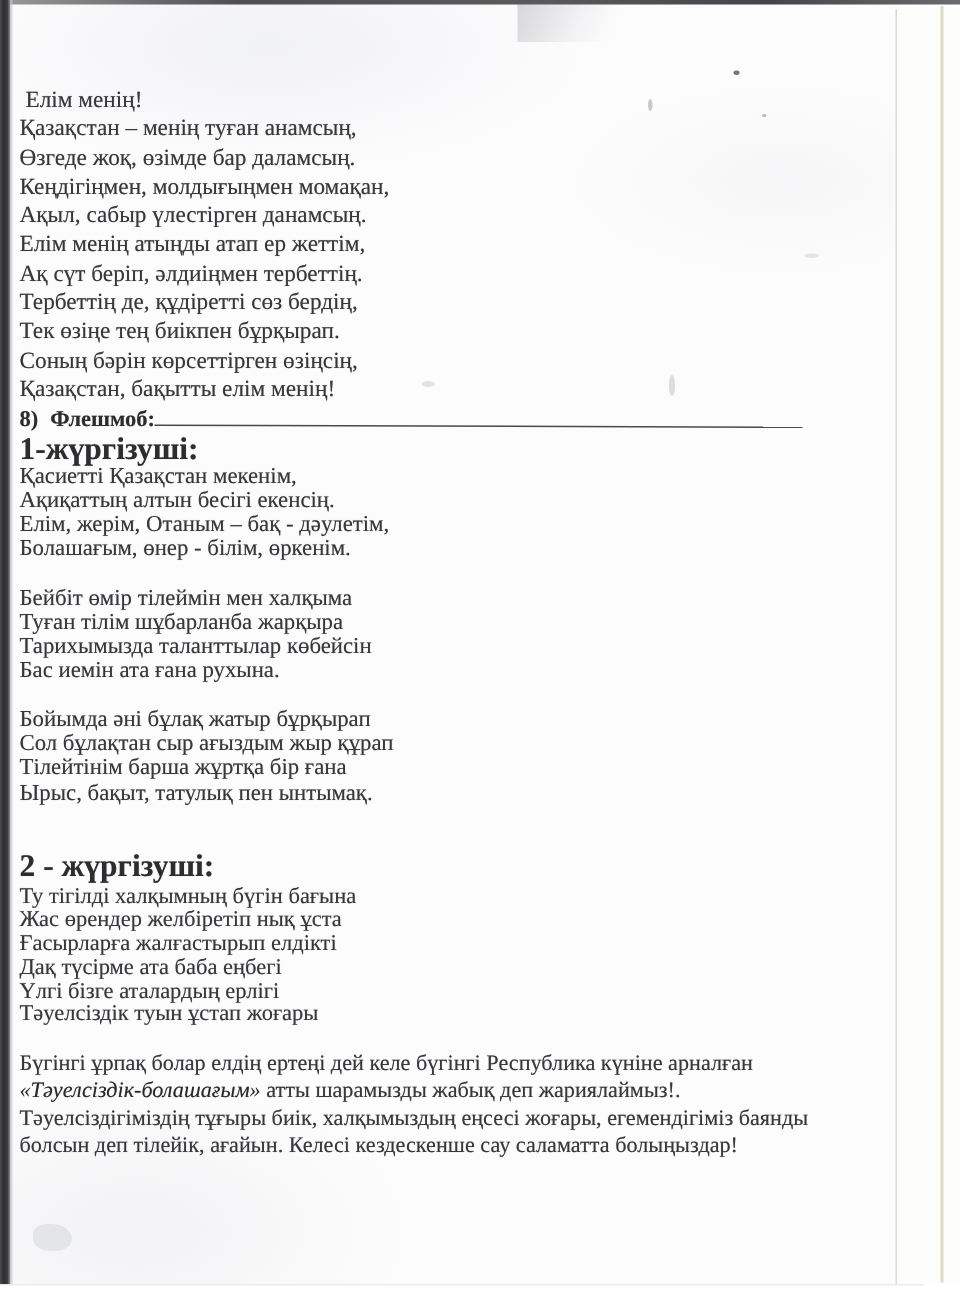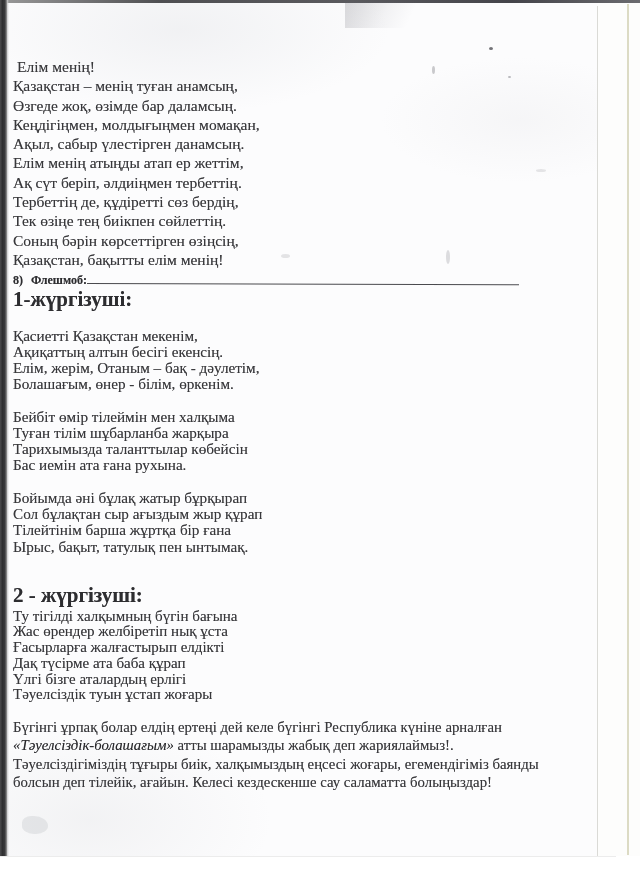--- a/index.html
+++ b/index.html
@@ -62,34 +62,34 @@
 
   
   .content {
     position: absolute; left: 13px; top: 57px; width: 575px;
     color: #38383b;
     text-shadow: 0 0 0.5px rgba(70,70,75,0.55);
   }
   .content div { white-space: nowrap; }
   .poem { font-size: 15.5px; line-height: 19.3px; }
   .poem-title { padding-left: 4px; }
-  .flesh-row { font-size: 12px; line-height: 19.3px; }
+  .flesh-row { font-size: 15px; line-height: 19.3px; }
   .flesh-label { font-weight: bold; color: #2d2d30; }
   .flesh-number { font-weight: bold; color: #2d2d30; margin-right: 8px; }
   .underline-blank {
     display: inline-block;
     width: 432px; height: 14px;
     border-bottom: 1.4px solid #4a4a4e;
     transform: rotate(0.18deg);
     transform-origin: left bottom;
     vertical-align: baseline;
   }
   .heading { font-size: 21px; font-weight: bold; line-height: 17px; color: #2d2d30; }
   .stanza { font-size: 15.2px; line-height: 16.2px; }
-  .stanza-first { margin-top: 20px; }
+  .stanza-first { margin-top: 2px; }
   .stanza-next  { margin-top: 16.4px; }
   .host2-heading { margin-top: 32px; }
   .verse { margin-top: 5px; font-size: 15px; line-height: 15.7px; }
   .prose { margin-top: 15px; font-size: 14.8px; line-height: 18.3px; }
   .prose-highlight { font-weight: normal; font-style: italic; color: #29292c; }
 </style>
 </head>
 <body>
 
 <div class="scan-page">
@@ -113,21 +113,21 @@
     <div class="poem">
       <div class="poem-title">Елім менің!</div>
       <div>
           <div>Қазақстан – менің туған анамсың,</div>
           <div>Өзгеде жоқ, өзімде бар даламсың.</div>
           <div>Кеңдігіңмен, молдығыңмен момақан,</div>
           <div>Ақыл, сабыр үлестірген данамсың.</div>
           <div>Елім менің атыңды атап ер жеттім,</div>
           <div>Ақ сүт беріп, әлдиіңмен тербеттің.</div>
           <div>Тербеттің де, құдіретті сөз бердің,</div>
-          <div>Тек өзіңе тең биікпен сөйлеттің.</div>
+          <div>Тек өзіңе тең биікпен бұрқырап.</div>
           <div>Соның бәрін көрсеттірген өзіңсің,</div>
           <div>Қазақстан, бақытты елім менің!</div>
         </div>
       <div class="flesh-row">
         <span class="flesh-number">8)</span><span class="flesh-label">Флешмоб:</span><span class="underline-blank"></span>
       </div>
     </div>
 
     <div class="heading">1-жүргізуші:</div>
 
@@ -149,21 +149,21 @@
         <div>Тілейтінім барша жұртқа бір ғана</div>
         <div>Ырыс, бақыт, татулық пен ынтымақ.</div>
       </div>
 
     <div class="heading host2-heading">2 - жүргізуші:</div>
 
     <div class="verse">
         <div>Ту тігілді халқымның бүгін бағына</div>
         <div>Жас өрендер желбіретіп нық ұста</div>
         <div>Ғасырларға жалғастырып елдікті</div>
-        <div>Дақ түсірме ата баба құрап</div>
+        <div>Дақ түсірме ата баба еңбегі</div>
         <div>Үлгі бізге аталардың ерлігі</div>
         <div>Тәуелсіздік туын ұстап жоғары</div>
       </div>
 
     <div class="prose">
       <div>Бүгінгі ұрпақ болар елдің ертеңі дей келе бүгінгі Республика күніне арналған</div>
       <div><span class="prose-highlight">«Тәуелсіздік-болашағым»</span><span> атты шарамызды жабық деп жариялаймыз!.</span></div>
       <div>Тәуелсіздігіміздің тұғыры биік, халқымыздың еңсесі жоғары, егемендігіміз баянды</div>
       <div>болсын деп тілейік, ағайын.  Келесі кездескенше сау саламатта болыңыздар!</div>
     </div>

